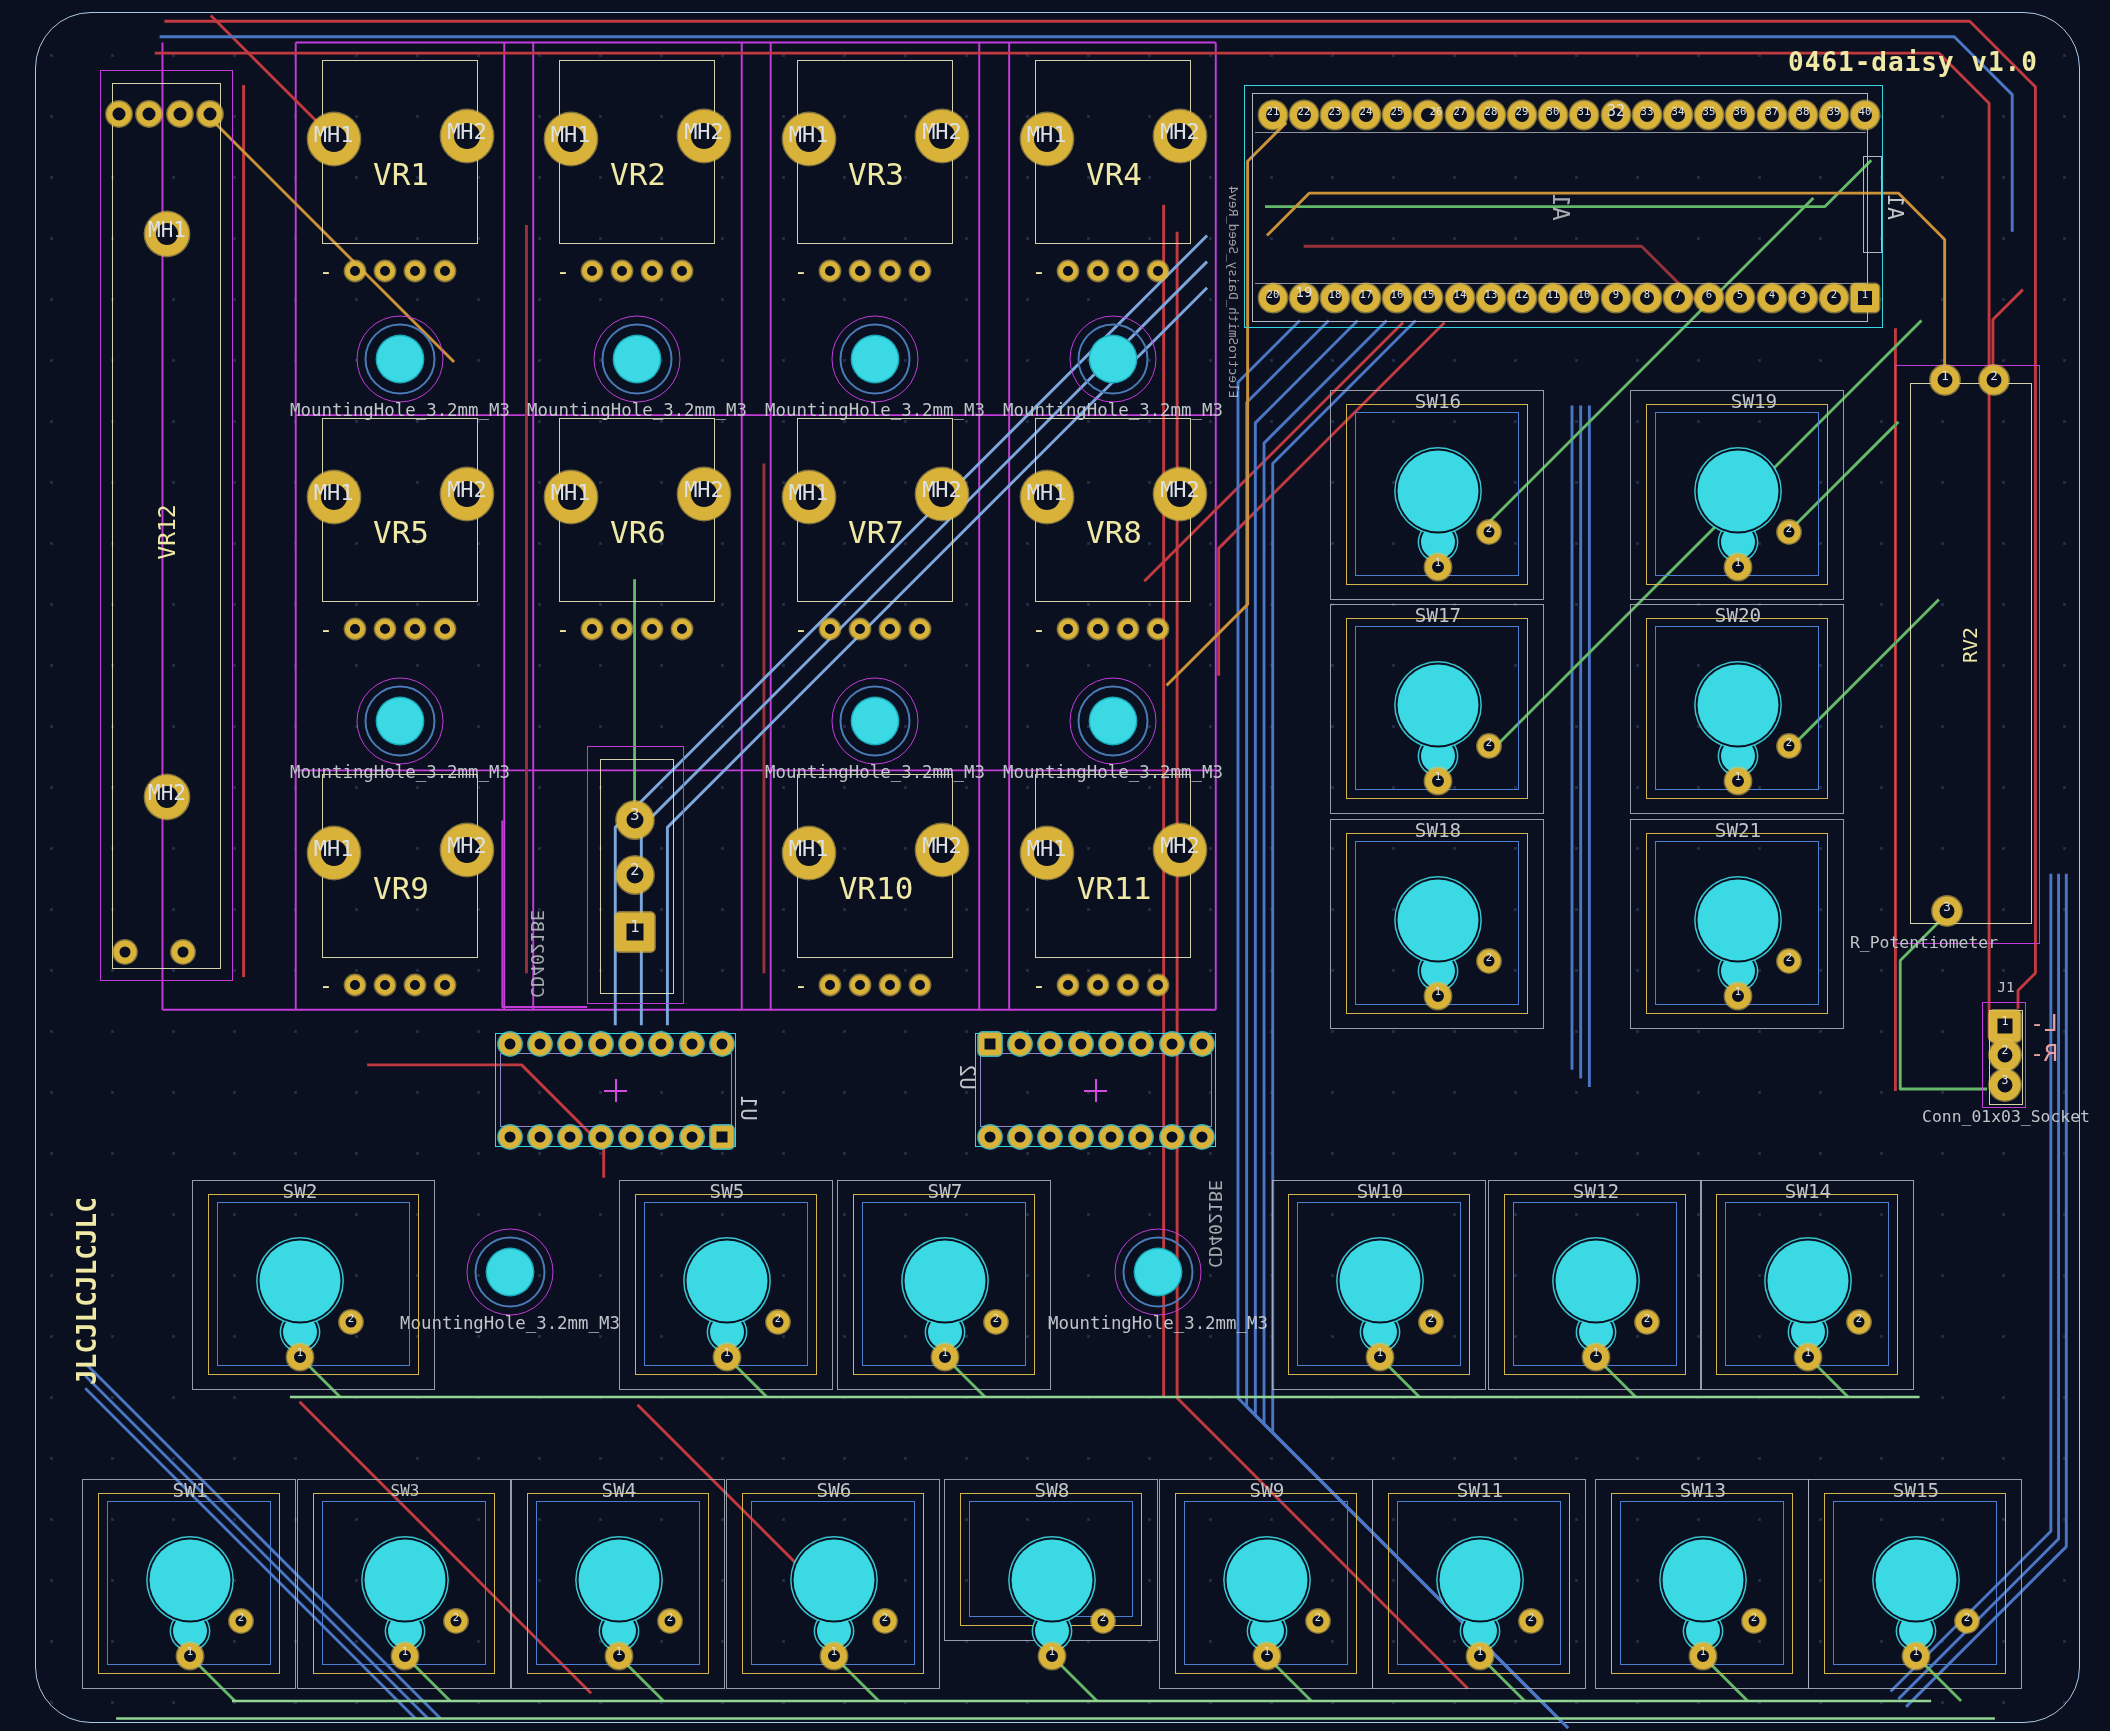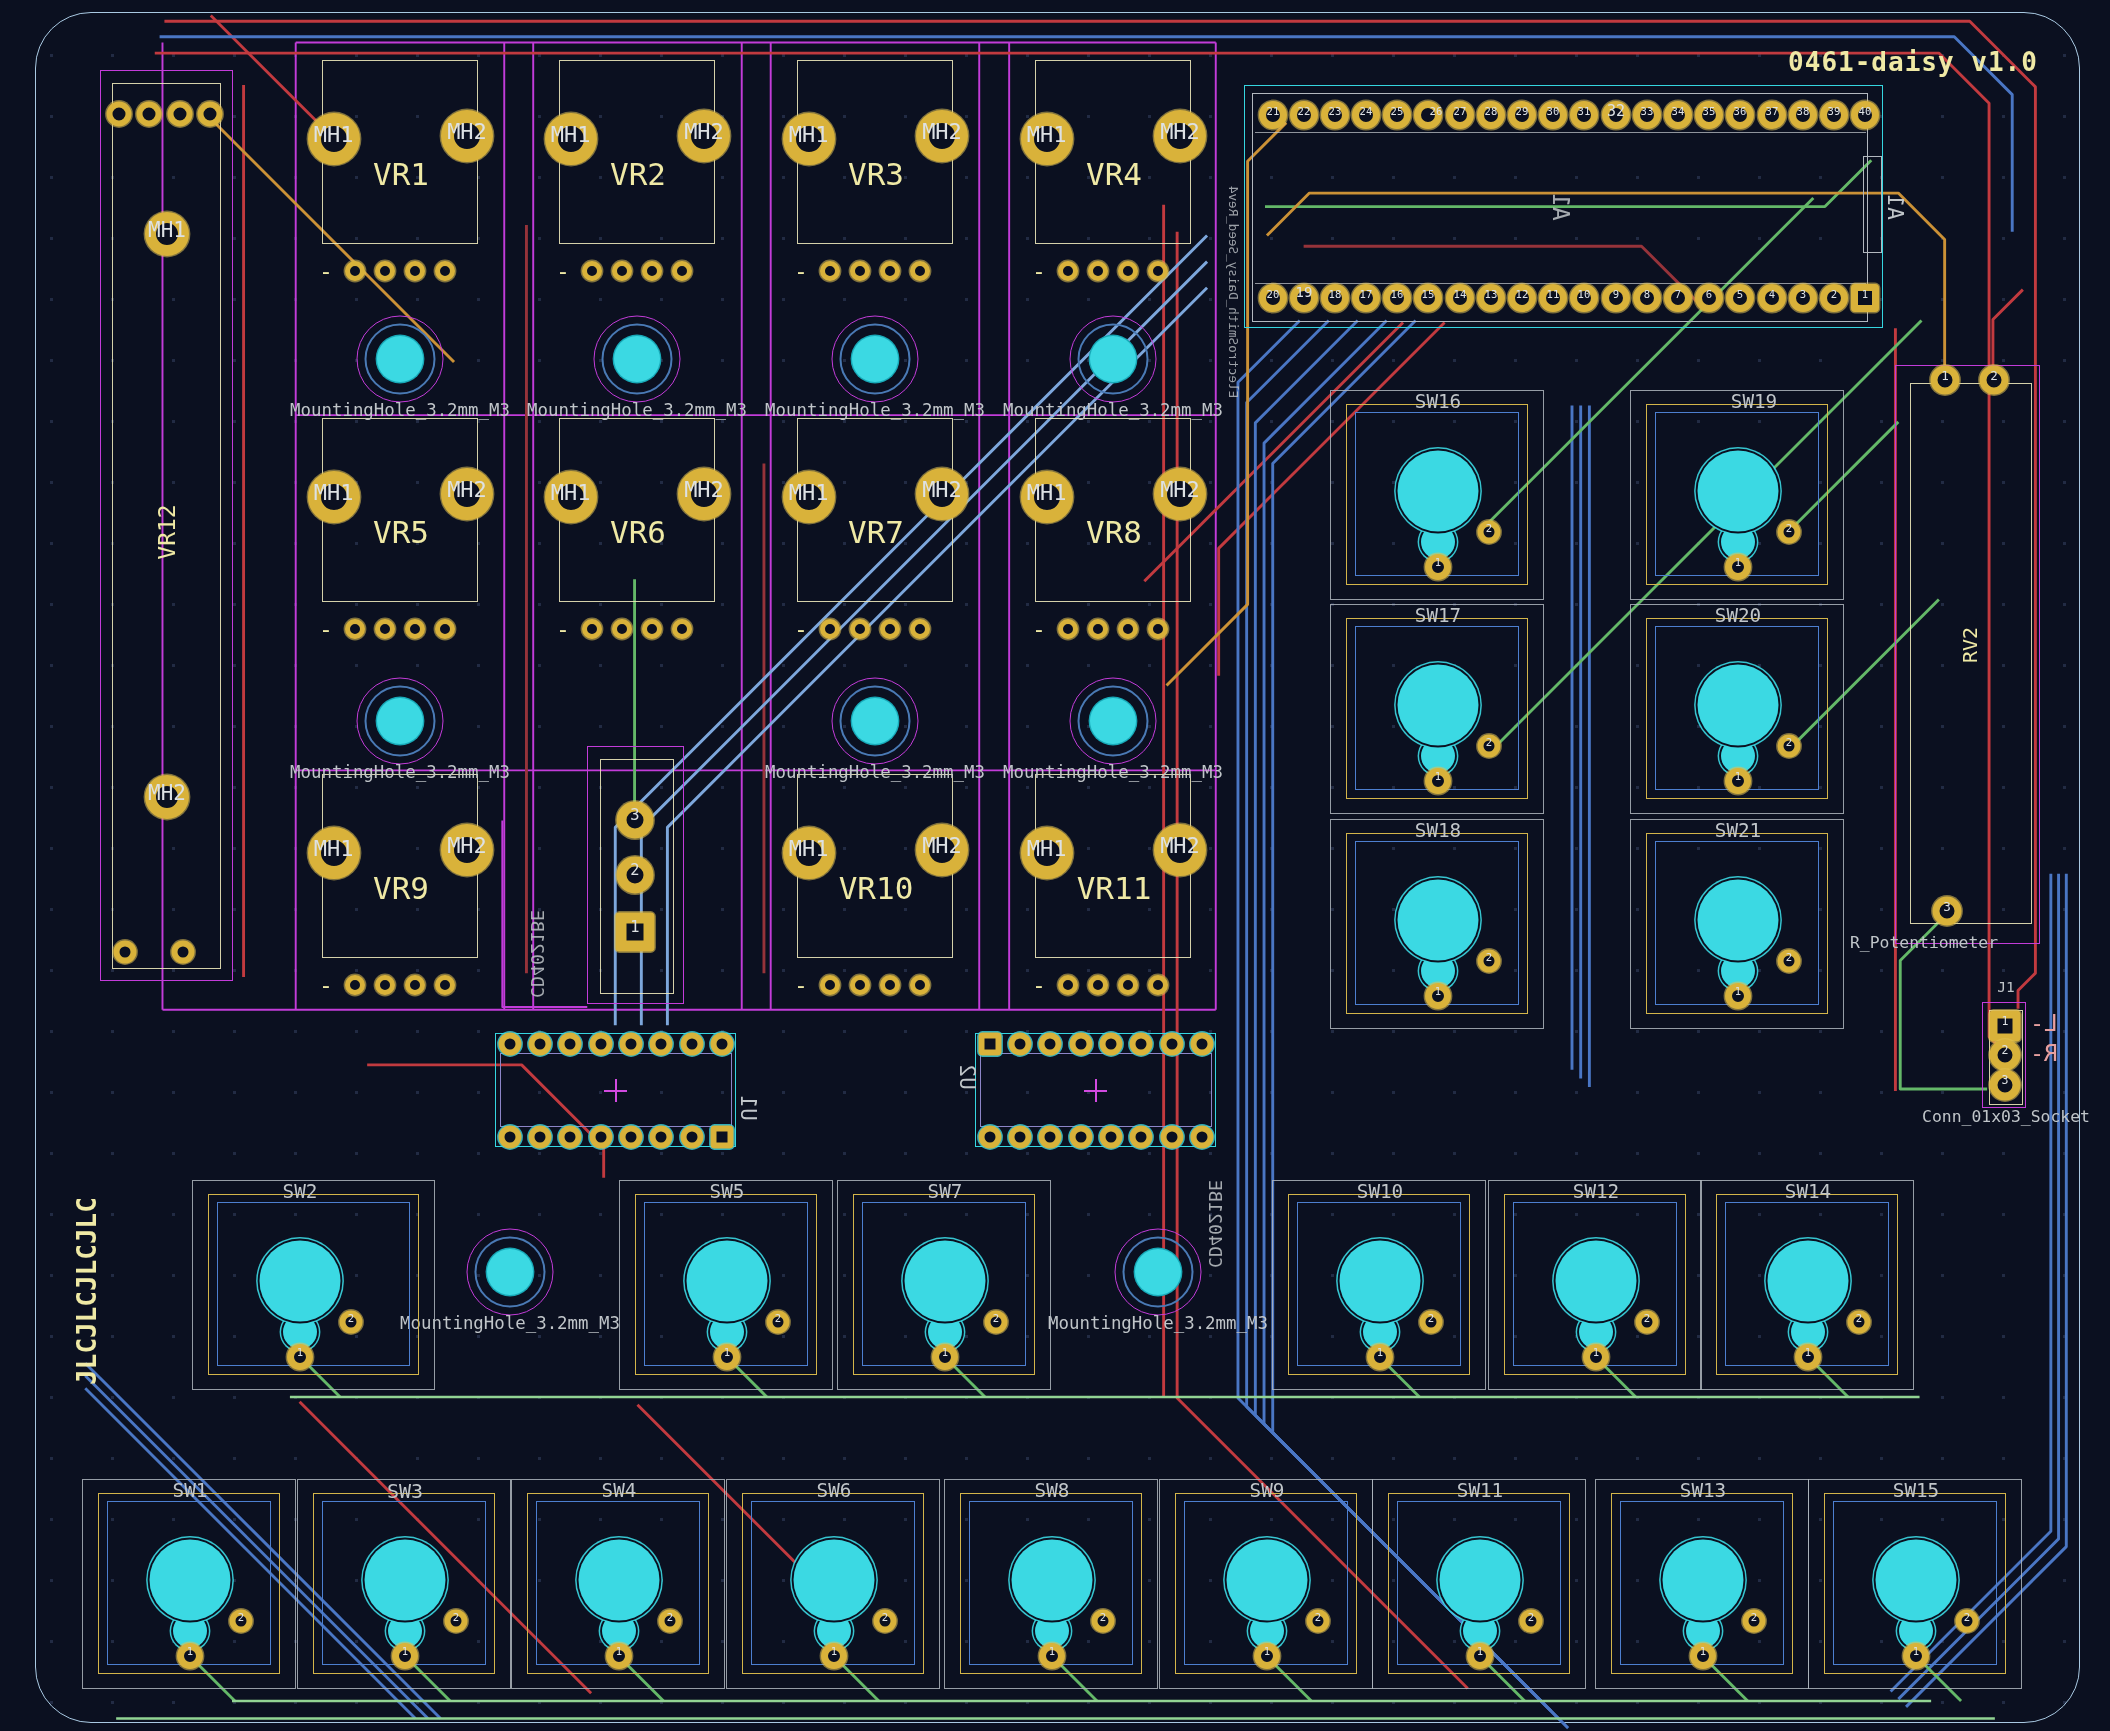--- a/index.html
+++ b/index.html
@@ -356,21 +356,21 @@
         <div class="rect" style="left: 107px; top: 151px; width: 34px; height: 34px; background: rgb(59, 217, 227); border-radius: 50%; transform: translate(-50%, -50%); box-shadow: rgb(11, 16, 32) 0px 0px 0px 1.9px, rgba(60, 217, 227, 0.9) 0px 0px 0px 3.4px;"></div>
         <div class="rect" style="left: 107px; top: 100px; width: 81px; height: 81px; background: rgb(59, 217, 227); border-radius: 50%; transform: translate(-50%, -50%); box-shadow: rgb(11, 16, 32) 0px 0px 0px 1.9px, rgba(60, 217, 227, 0.9) 0px 0px 0px 3.4px;"></div>
         <div class="pr" style="left: 107px; top: 176px; width: 26px; height: 26px; border-width: 7.7px;"></div>
         <div class="t sw" style="left: 107px; top: 171px; font-size: 10.6px;">1</div>
         <div class="pr" style="left: 158px; top: 141px; width: 23px; height: 23px; border-width: 6.8px;"></div>
         <div class="t sw" style="left: 158px; top: 137px; font-size: 10.6px;">2</div>
       </div>
       <div class="rect" style="left: 297px; top: 1479px; width: 214px; height: 210px; border: 1.4px solid rgba(175, 182, 190, 0.85);">
         <div class="rect" style="inset: 12.6px 15.4px 14.5px; border: 1.9px solid rgb(211, 181, 74);"></div>
         <div class="rect" style="inset: 21px 24px 23px; border: 1.9px solid rgb(77, 127, 208);"></div>
-        <div class="t sg" style="left: 107px; top: 10.6px; font-size: 20px;">SW3</div>
+        <div class="t sg" style="left: 107px; top: 10.6px; font-size: 16px;">SW3</div>
         <div class="rect" style="left: 107px; top: 151px; width: 34px; height: 34px; background: rgb(59, 217, 227); border-radius: 50%; transform: translate(-50%, -50%); box-shadow: rgb(11, 16, 32) 0px 0px 0px 1.9px, rgba(60, 217, 227, 0.9) 0px 0px 0px 3.4px;"></div>
         <div class="rect" style="left: 107px; top: 100px; width: 81px; height: 81px; background: rgb(59, 217, 227); border-radius: 50%; transform: translate(-50%, -50%); box-shadow: rgb(11, 16, 32) 0px 0px 0px 1.9px, rgba(60, 217, 227, 0.9) 0px 0px 0px 3.4px;"></div>
         <div class="pr" style="left: 107px; top: 176px; width: 26px; height: 26px; border-width: 7.7px;"></div>
         <div class="t sw" style="left: 107px; top: 171px; font-size: 10.6px;">1</div>
         <div class="pr" style="left: 158px; top: 141px; width: 23px; height: 23px; border-width: 6.8px;"></div>
         <div class="t sw" style="left: 158px; top: 137px; font-size: 10.6px;">2</div>
       </div>
       <div class="rect" style="left: 511px; top: 1479px; width: 214px; height: 210px; border: 1.4px solid rgba(175, 182, 190, 0.85);">
         <div class="rect" style="inset: 12.6px 15.4px 14.5px; border: 1.9px solid rgb(211, 181, 74);"></div>
         <div class="rect" style="inset: 21px 24px 23px; border: 1.9px solid rgb(77, 127, 208);"></div>
@@ -408,21 +408,21 @@
         <div class="rect" style="inset: 12.6px 15.4px 14.5px; border: 1.9px solid rgb(211, 181, 74);"></div>
         <div class="rect" style="inset: 21px 24px 23px; border: 1.9px solid rgb(77, 127, 208);"></div>
         <div class="t sg" style="left: 107px; top: 10.6px; font-size: 19.3px;">SW7</div>
         <div class="rect" style="left: 107px; top: 151px; width: 34px; height: 34px; background: rgb(59, 217, 227); border-radius: 50%; transform: translate(-50%, -50%); box-shadow: rgb(11, 16, 32) 0px 0px 0px 1.9px, rgba(60, 217, 227, 0.9) 0px 0px 0px 3.4px;"></div>
         <div class="rect" style="left: 107px; top: 100px; width: 81px; height: 81px; background: rgb(59, 217, 227); border-radius: 50%; transform: translate(-50%, -50%); box-shadow: rgb(11, 16, 32) 0px 0px 0px 1.9px, rgba(60, 217, 227, 0.9) 0px 0px 0px 3.4px;"></div>
         <div class="pr" style="left: 107px; top: 176px; width: 26px; height: 26px; border-width: 7.7px;"></div>
         <div class="t sw" style="left: 107px; top: 171px; font-size: 10.6px;">1</div>
         <div class="pr" style="left: 158px; top: 141px; width: 23px; height: 23px; border-width: 6.8px;"></div>
         <div class="t sw" style="left: 158px; top: 137px; font-size: 10.6px;">2</div>
       </div>
-      <div class="rect" style="left: 944px; top: 1479px; width: 214px; height: 210px; border: 1.4px solid rgba(175, 182, 190, 0.85);">
+      <div class="rect" style="left: 944px; top: 1479px; width: 214px; height: 162px; border: 1.4px solid rgba(175, 182, 190, 0.85);">
         <div class="rect" style="inset: 12.6px 15.4px 14.5px; border: 1.9px solid rgb(211, 181, 74);"></div>
         <div class="rect" style="inset: 21px 24px 23px; border: 1.9px solid rgb(77, 127, 208);"></div>
         <div class="t sg" style="left: 107px; top: 10.6px; font-size: 19.3px;">SW8</div>
         <div class="rect" style="left: 107px; top: 151px; width: 34px; height: 34px; background: rgb(59, 217, 227); border-radius: 50%; transform: translate(-50%, -50%); box-shadow: rgb(11, 16, 32) 0px 0px 0px 1.9px, rgba(60, 217, 227, 0.9) 0px 0px 0px 3.4px;"></div>
         <div class="rect" style="left: 107px; top: 100px; width: 81px; height: 81px; background: rgb(59, 217, 227); border-radius: 50%; transform: translate(-50%, -50%); box-shadow: rgb(11, 16, 32) 0px 0px 0px 1.9px, rgba(60, 217, 227, 0.9) 0px 0px 0px 3.4px;"></div>
         <div class="pr" style="left: 107px; top: 176px; width: 26px; height: 26px; border-width: 7.7px;"></div>
         <div class="t sw" style="left: 107px; top: 171px; font-size: 10.6px;">1</div>
         <div class="pr" style="left: 158px; top: 141px; width: 23px; height: 23px; border-width: 6.8px;"></div>
         <div class="t sw" style="left: 158px; top: 137px; font-size: 10.6px;">2</div>
       </div>

